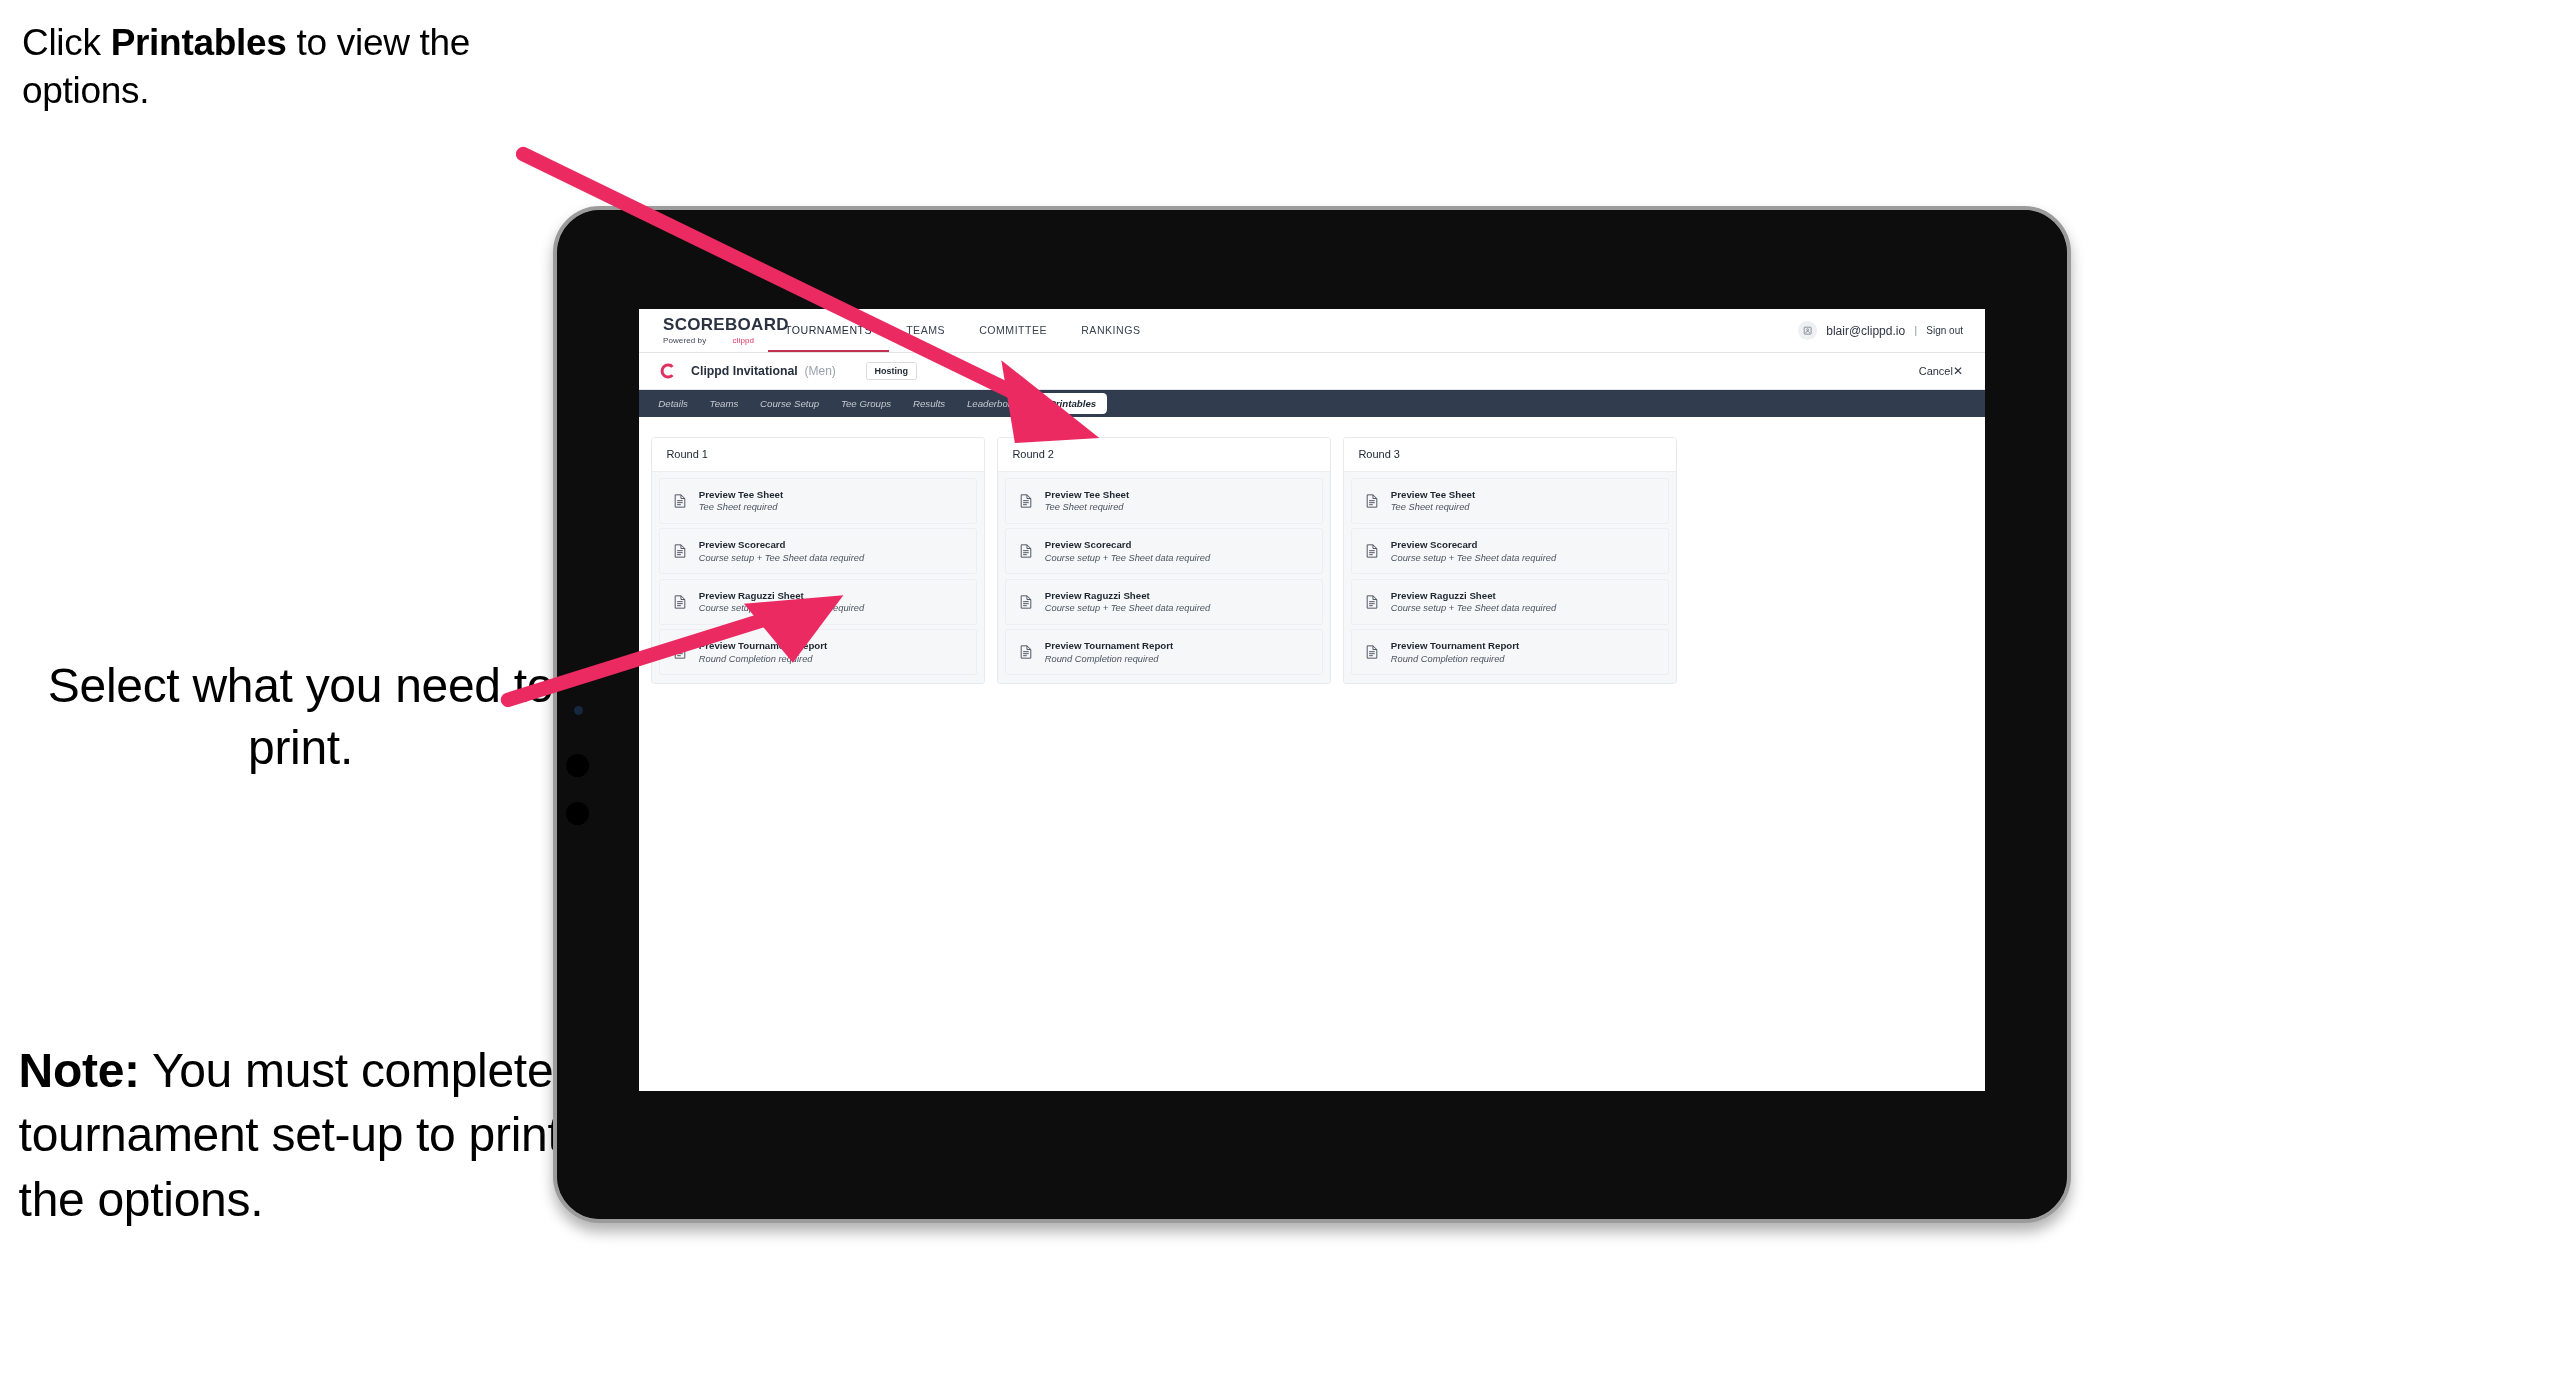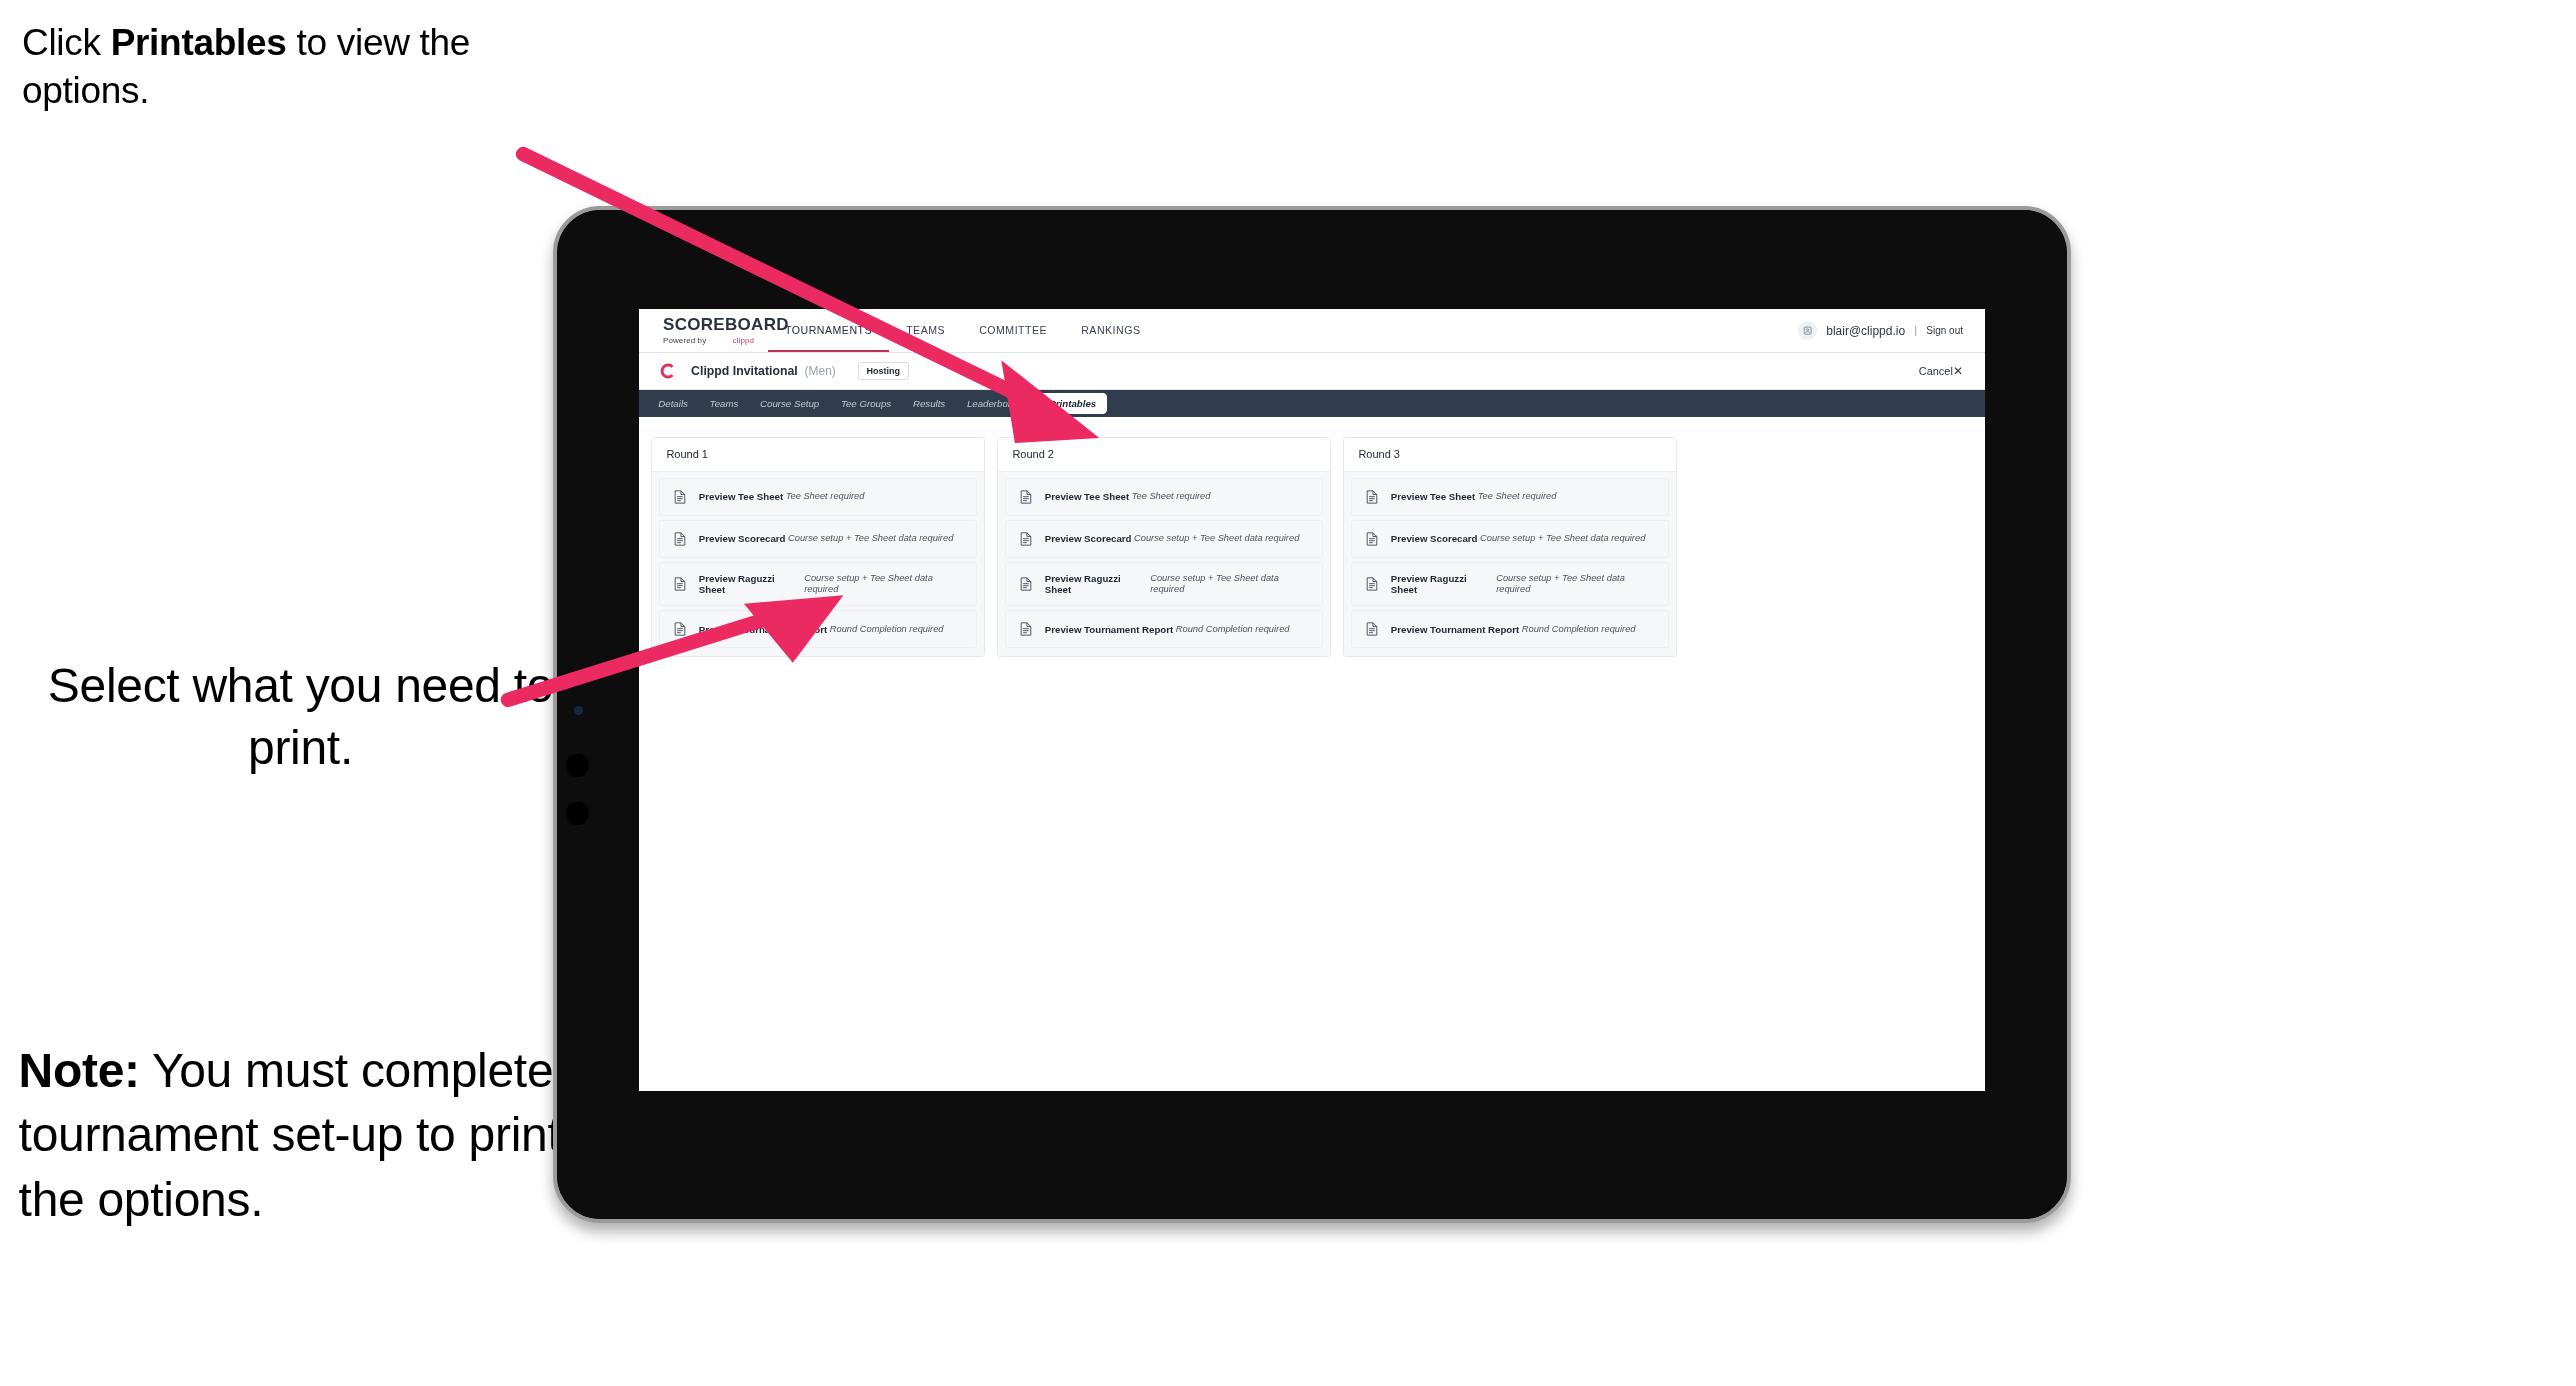--- a/index.html
+++ b/index.html
@@ -202,21 +202,21 @@
     font-size: 12.3px;
     color: #262f3c;
     font-weight: 700;
   }
   .tour-gender {
     font-size: 12px;
     color: #9aa2af;
     margin-left: 6.8px;
   }
   .hosting-badge {
-    margin-left: 22px;
+    margin-left: 30px;
     border: 0.8px solid #d8dbe0;
     border-radius: 2.5px;
     padding: 3.4px 7.6px;
     font-size: 9px;
     font-weight: 700;
     color: #1f2833;
     background: #fff;
     line-height: 1;
   }
   .tourbar-spacer { flex: 1; }
@@ -297,21 +297,21 @@
     cursor: pointer;
   }
   .print-item:last-child { margin-bottom: 0; }
   .doc-icon {
     flex: 0 0 auto;
     width: 16px;
     height: 16px;
     color: #4a5260;
   }
   .doc-icon svg { display: block; width: 16px; height: 16px; }
-  .print-text { display: flex; flex-direction: row; gap: 2.5px; }
+  .print-text { display: flex; flex-direction: column; gap: 2.5px; }
   .print-title {
     font-size: 9.7px;
     font-weight: 700;
     color: #1e2631;
     line-height: 1.15;
   }
   .print-sub {
     font-size: 9.3px;
     font-style: italic;
     color: #4c5461;

